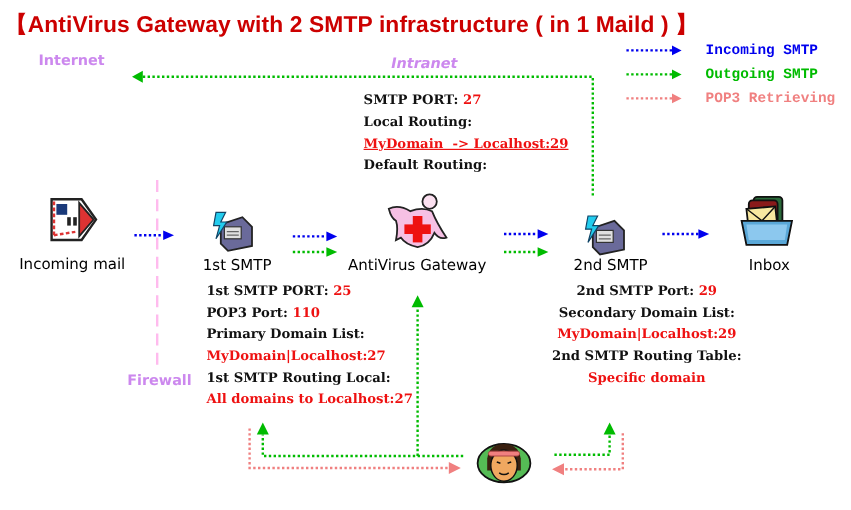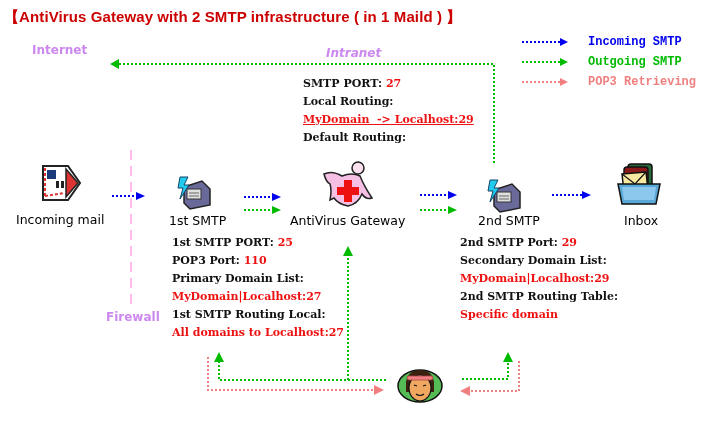--- a/index.html
+++ b/index.html
@@ -1,18 +1,18 @@
 <!DOCTYPE html>
 <html><head>
 <meta charset="utf-8">
 <style>
   html, body { margin:0; padding:0; background:#ffffff; }
   body { width:709px; height:425px; position:relative; overflow:hidden; font-family:"Liberation Sans", sans-serif; }
   .abs { position:absolute; }
-  .title { left:4px; top:8px; color:#cc0000; font-weight:bold; font-size:15px; font-family:"Liberation Sans", sans-serif; white-space:nowrap; letter-spacing:0.1px; }
+  .title { left:4px; top:8px; color:#cc0000; font-weight:bold; font-size:19px; font-family:"Liberation Sans", sans-serif; white-space:nowrap; letter-spacing:0.1px; }
   .zone { color:#cc88ee; font-weight:bold; font-size:12px; font-family:"DejaVu Sans", sans-serif; white-space:nowrap; }
   .legend-label { font-weight:bold; font-size:12px; font-family:Liberation Mono, monospace; white-space:nowrap; }
   .node-label { font-weight:normal; font-size:12.5px; font-family:"DejaVu Sans", sans-serif; color:#000; white-space:nowrap; text-align:center; }
   .info { font-family:"DejaVu Serif", serif; font-weight:bold; font-size:11px; line-height:18px; color:#111; white-space:nowrap; }
   .info .v { color:#ee1111; }
   .red { color:#ee1111; }
   svg.lines { position:absolute; left:0; top:0; }
 </style>
 </head>
 <body>
@@ -156,19 +156,19 @@
 
 <div class="abs info" style="left:172px; top:234px;">
   <div><span>1st SMTP PORT: </span><span class="v">25</span></div>
   <div><span>POP3 Port: </span><span class="v">110</span></div>
   <div>Primary Domain List:</div>
   <div class="red">MyDomain|Localhost:27</div>
   <div>1st SMTP Routing Local:</div>
   <div class="red">All domains to Localhost:27</div>
 </div>
 
-<div class="abs info" style="left:460px; top:234px;">
+<div class="abs info" style="left:460px; top:234px;text-align:center;">
   <div><span>2nd SMTP Port: </span><span class="v">29</span></div>
   <div>Secondary Domain List:</div>
   <div class="red">MyDomain|Localhost:29</div>
   <div>2nd SMTP Routing Table:</div>
   <div class="red">Specific domain</div>
 </div>
 
 </body></html>

